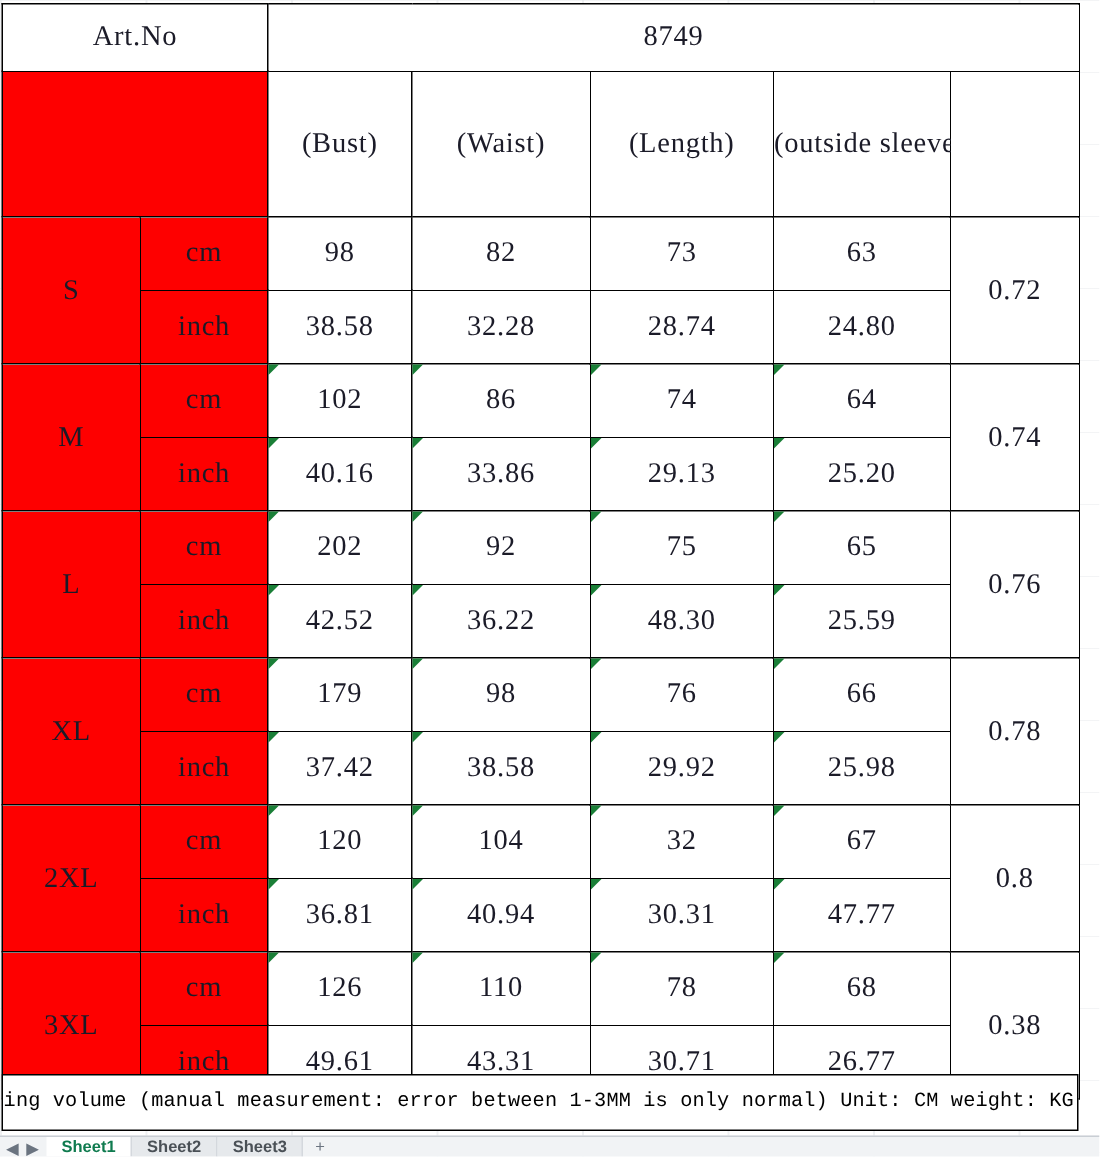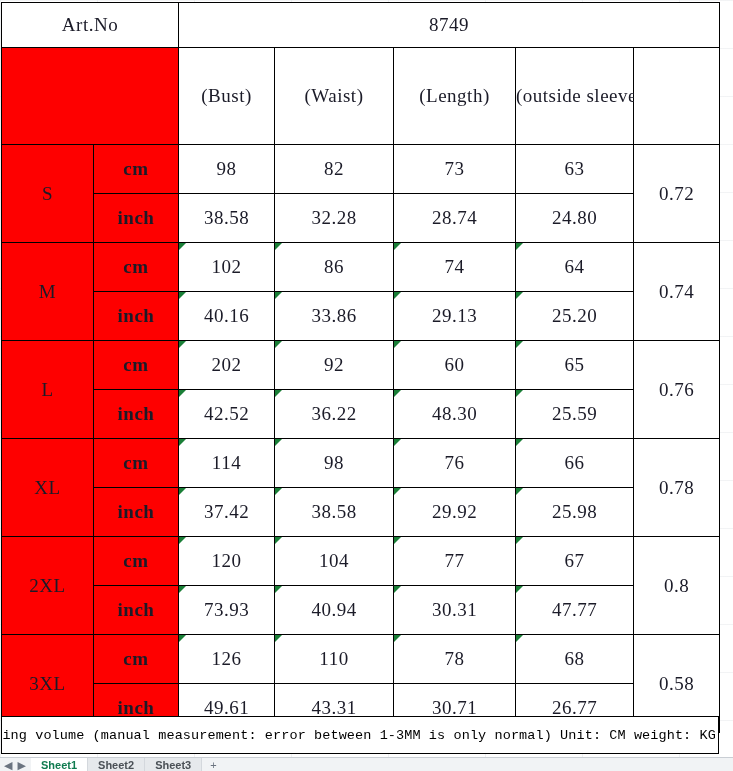--- a/index.html
+++ b/index.html
@@ -105,21 +105,20 @@
     background: #fe0000 !important;
     color: #8a0b0b;
     font-size: 21px;
     letter-spacing: 1px;
   }
   .cell-unit {
     background: #fe0000 !important;
     color: #111111;
     font-size: 19px;
     height: 48px;
-    font-weight: bold;
   }
   .cell-num {
     height: 48px;
     font-size: 20px;
   }
   .cell-weight {
     font-size: 20px;
   }
 
   
@@ -262,74 +261,74 @@
         <td class="cell-num flag">33.86</td>
         <td class="cell-num flag">29.13</td>
         <td class="cell-num flag">25.20</td>
       </tr>
 
       <tr>
         <td class="cell-size" rowspan="2">L</td>
         <td class="cell-unit">cm</td>
         <td class="cell-num flag">202</td>
         <td class="cell-num flag">92</td>
-        <td class="cell-num flag">60</td>
+        <td class="cell-num flag">75</td>
         <td class="cell-num flag">65</td>
         <td class="cell-weight" rowspan="2">0.76</td>
       </tr>
       <tr>
         <td class="cell-unit">inch</td>
         <td class="cell-num flag">42.52</td>
         <td class="cell-num flag">36.22</td>
         <td class="cell-num flag">48.30</td>
         <td class="cell-num flag">25.59</td>
       </tr>
 
       <tr>
         <td class="cell-size" rowspan="2">XL</td>
         <td class="cell-unit">cm</td>
-        <td class="cell-num flag">114</td>
+        <td class="cell-num flag">179</td>
         <td class="cell-num flag">98</td>
         <td class="cell-num flag">76</td>
         <td class="cell-num flag">66</td>
         <td class="cell-weight" rowspan="2">0.78</td>
       </tr>
       <tr>
         <td class="cell-unit">inch</td>
         <td class="cell-num flag">37.42</td>
         <td class="cell-num flag">38.58</td>
         <td class="cell-num flag">29.92</td>
         <td class="cell-num flag">25.98</td>
       </tr>
 
       <tr>
         <td class="cell-size" rowspan="2">2XL</td>
         <td class="cell-unit">cm</td>
         <td class="cell-num flag">120</td>
         <td class="cell-num flag">104</td>
-        <td class="cell-num flag">77</td>
+        <td class="cell-num flag">32</td>
         <td class="cell-num flag">67</td>
         <td class="cell-weight" rowspan="2">0.8</td>
       </tr>
       <tr>
         <td class="cell-unit">inch</td>
-        <td class="cell-num flag">73.93</td>
+        <td class="cell-num flag">36.81</td>
         <td class="cell-num flag">40.94</td>
         <td class="cell-num flag">30.31</td>
         <td class="cell-num flag">47.77</td>
       </tr>
 
       <tr>
         <td class="cell-size" rowspan="2">3XL</td>
         <td class="cell-unit">cm</td>
         <td class="cell-num flag">126</td>
         <td class="cell-num flag">110</td>
         <td class="cell-num flag">78</td>
         <td class="cell-num flag">68</td>
-        <td class="cell-weight" rowspan="2">0.58</td>
+        <td class="cell-weight" rowspan="2">0.38</td>
       </tr>
       <tr>
         <td class="cell-unit">inch</td>
         <td class="cell-num">49.61</td>
         <td class="cell-num">43.31</td>
         <td class="cell-num">30.71</td>
         <td class="cell-num">26.77</td>
       </tr>
 
     </tbody>

